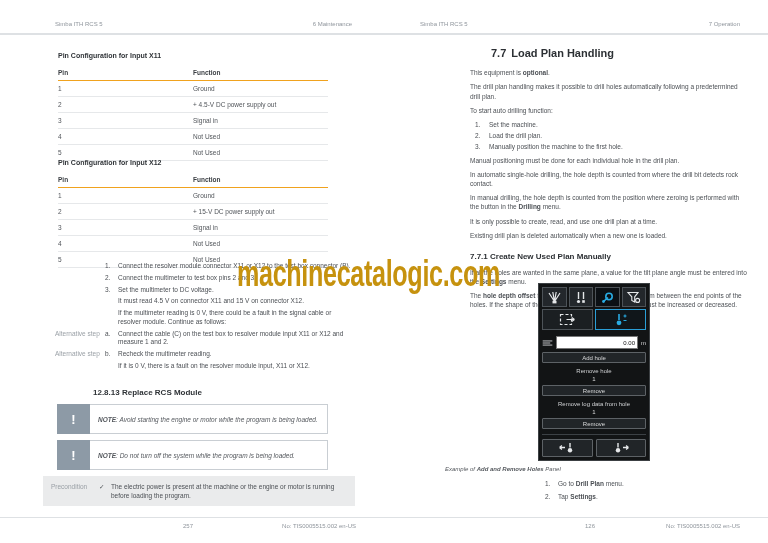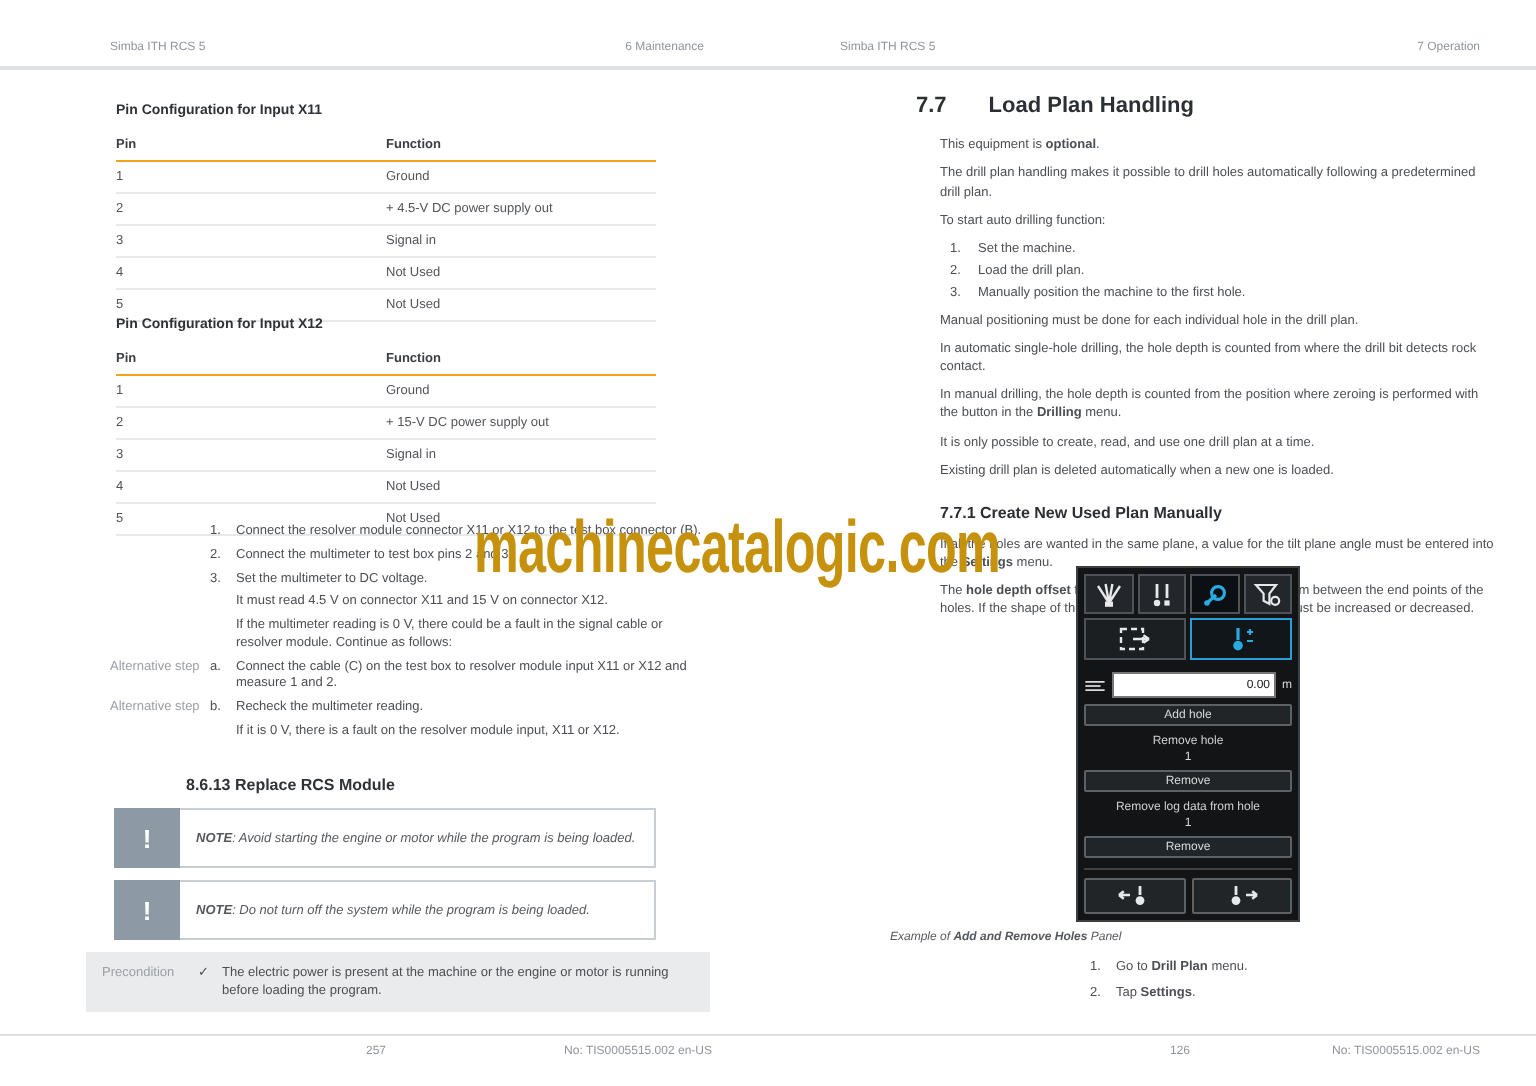--- a/index.html
+++ b/index.html
@@ -42,21 +42,21 @@
   .note-body b { font-weight:bold; }
 
   
   .precond { position:absolute; left:43px; top:476px; width:312px; background:#eaebec; padding:6px 8px; display:flex; font-size:6.5px; line-height:1.4; }
   .pc-lbl { width:48px; flex:0 0 48px; color:#9aa0a6; }
   .pc-check { width:12px; flex:0 0 12px; color:#4b4f54; }
   .pc-txt { flex:1; color:#4b4f54; }
 
   
   .rp { position:absolute; left:458px; top:46px; width:291px; font-size:6.5px; line-height:1.4; color:#4b4f54; }
-  .rp-h1 { display:flex; gap:21px; font-size:11px; font-weight:bold; color:#2c3034; margin-bottom:7px; }
+  .rp-h1 { display:flex; gap:5px; font-size:11px; font-weight:bold; color:#2c3034; margin-bottom:7px;margin-left:33px; }
   .rp-body { margin-left:12px; }
   .rp-body p { margin-bottom:5px; }
   .rp-li { display:flex; margin:2px 0 2px 5px; }
   .rp-li .n { width:14px; flex:0 0 14px; }
   .rp-h2 { font-size:8px; font-weight:bold; color:#2c3034; margin:11px 0 6px 0; }
   b { font-weight:bold; color:inherit; }
 
   
   .panel { position:absolute; left:538px; top:283px; width:112px; height:178px; background:#121415; border:1px solid #3c4043; padding:3px; display:flex; flex-direction:column; }
   .prow { display:flex; gap:2px; }
@@ -181,21 +181,21 @@
       <span class="stxt">Connect the cable (C) on the test box to resolver module input X11 or X12 and measure 1 and 2.</span>
     </div>
     <div class="srow">
       <span class="slbl">Alternative step</span>
       <span class="snum">b.</span>
       <span class="stxt">Recheck the multimeter reading.</span>
     </div>
     <div class="ssub">If it is 0 V, there is a fault on the resolver module input, X11 or X12.</div>
   </div>
 
-  <div class="sec-heading">8.6.13 Replace RCS Module</div>
+  <div class="sec-heading">12.8.13 Replace RCS Module</div>
 
   <div class="note" style="top:404px">
     <div class="note-icon">!</div>
     <div class="note-body">
       <span><b>NOTE</b><span>: Avoid starting the engine or motor while the program is being loaded.</span></span>
     </div>
   </div>
   <div class="note" style="top:440px">
     <div class="note-icon">!</div>
     <div class="note-body">

